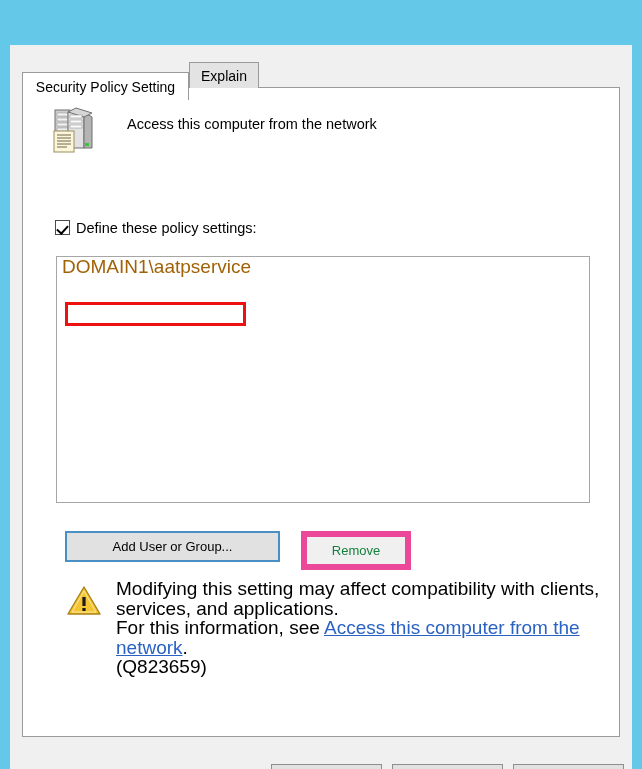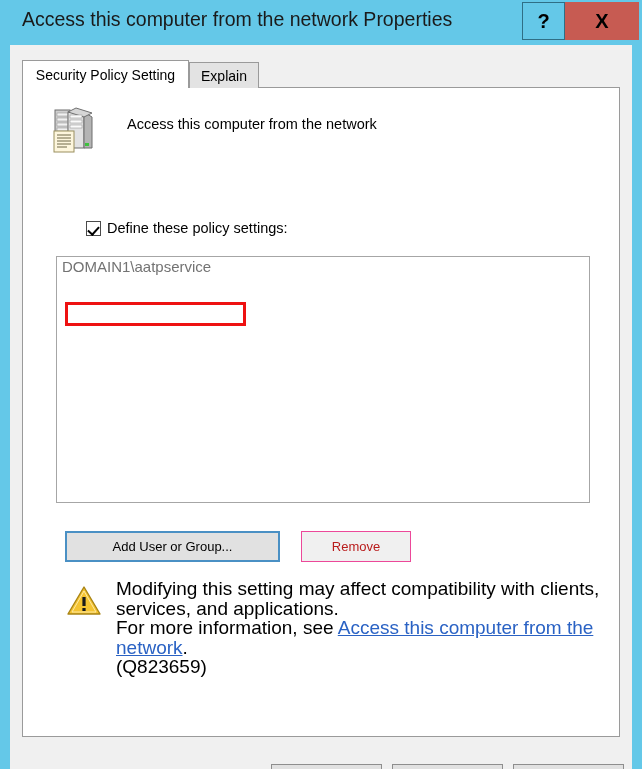--- a/index.html
+++ b/index.html
@@ -65,21 +65,21 @@
   }
 
   
   #tabstrip {
     position: absolute;
     left: 12px; top: 15px;
     width: 598px; height: 27px;
   }
   .tab {
     position: absolute;
-    top: 0;
+    top: 12px;
     height: 27px;
     font-size: 14px;
     color: #000;
     display: flex; align-items: center; justify-content: center;
     cursor: pointer;
     border: 1px solid #9a9a9a;
     border-bottom: none;
   }
   #tab-security {
     left: 0; width: 167px;
@@ -121,23 +121,22 @@
     left: 86px; top: 18px;
     font-size: 14.5px;
     color: #000;
     white-space: nowrap;
   }
 
   
   #define-row {
     position: absolute;
     left: 32px; top: 132px;
-    display: flex; align-items: flex-end;
-    cursor: pointer;
-    margin-left: 31px;
+    display: flex; align-items: flex-start;
+    cursor: pointer;
   }
   #define-checkbox {
     width: 15px; height: 15px;
     background: #ffffff;
     border: 1px solid #4a4a4a;
     position: relative;
     flex: 0 0 auto;
   }
   #define-checkbox::after {
     content: "";
@@ -159,22 +158,22 @@
   #listbox {
     position: absolute;
     left: 33px; top: 168px;
     width: 534px; height: 247px;
     background: #ffffff;
     border: 1px solid #a6a6a6;
     overflow: hidden;
   }
   .list-item {
     padding: 1px 4px 1px 5px;
-    font-size: 15px;
-    color: #737373;
+    font-size: 19px;
+    color: #a16207;
     line-height: 18px;
     white-space: nowrap;
     cursor: default;
   }
 
   
   #annotation-box {
     position: absolute;
     left: 42px; top: 214px;
     width: 181px; height: 24px;
@@ -194,24 +193,24 @@
     cursor: pointer;
   }
   #add-user-button {
     left: 42px; top: 443px;
     width: 215px; height: 31px;
     border: 2px solid #4a90c4;
     background: #e1e1e1;
   }
   #remove-button {
     left: 278px; top: 443px;
-    width: 110px; height: 31px;
+    width: 110px; height: 39px;
     background: #f0f0f0;
-    border: 1px solid #ec4899;
-    color: #b91c1c;
+    border: 6px solid #ec4899;
+    color: #15803d;
     cursor: default;
   }
 
   
   #warning-block {
     position: absolute;
     left: 40px; top: 491px;
     width: 540px;
   }
   #warning-icon {
@@ -253,25 +252,20 @@
   }
   #ok-button     { left: 261px; }
   #cancel-button { left: 382px; }
   #apply-button  { left: 503px; }
 </style>
 </head>
 <body>
 
 <div id="window">
 
-  <div id="titlebar">
-    <div id="title-text">Access this computer from the network Properties</div>
-    <div id="help-button">?</div>
-    <div id="close-button">X</div>
-  </div>
 
   <div id="dialog-body">
 
     <div id="tabstrip">
       <div class="tab" id="tab-security">Security Policy Setting</div>
       <div class="tab" id="tab-explain">Explain</div>
     </div>
 
     <div id="tabpanel">
 
@@ -321,21 +315,21 @@
       <div id="warning-block">
         <svg id="warning-icon" viewBox="0 0 34 31">
           <polygon points="17,2 33,29 1,29" fill="#f5c431" stroke="#a98414" stroke-width="1.4" stroke-linejoin="round"></polygon>
           <polygon points="17,6 29,27 5,27" fill="none" stroke="#fde9a5" stroke-width="1"></polygon>
           <rect x="15.4" y="12" width="3.2" height="9" fill="#1a1a1a"></rect>
           <rect x="15.4" y="23" width="3.2" height="3" fill="#1a1a1a"></rect>
         </svg>
         <div id="warning-text">
           <span>Modifying this setting may affect compatibility with clients, services,</span>
           <span>and applications.</span><br>
-          <span>For more information, see </span><span id="warning-link">Access this computer from the network</span><span>.</span><br>
+          <span>For this information, see </span><span id="warning-link">Access this computer from the network</span><span>.</span><br>
           <span>(Q823659)</span>
         </div>
       </div>
 
     </div>
 
     <div id="bottom-bar">
       <div class="dlg-btn" id="ok-button">OK</div>
       <div class="dlg-btn" id="cancel-button">Cancel</div>
       <div class="dlg-btn" id="apply-button">Apply</div>

